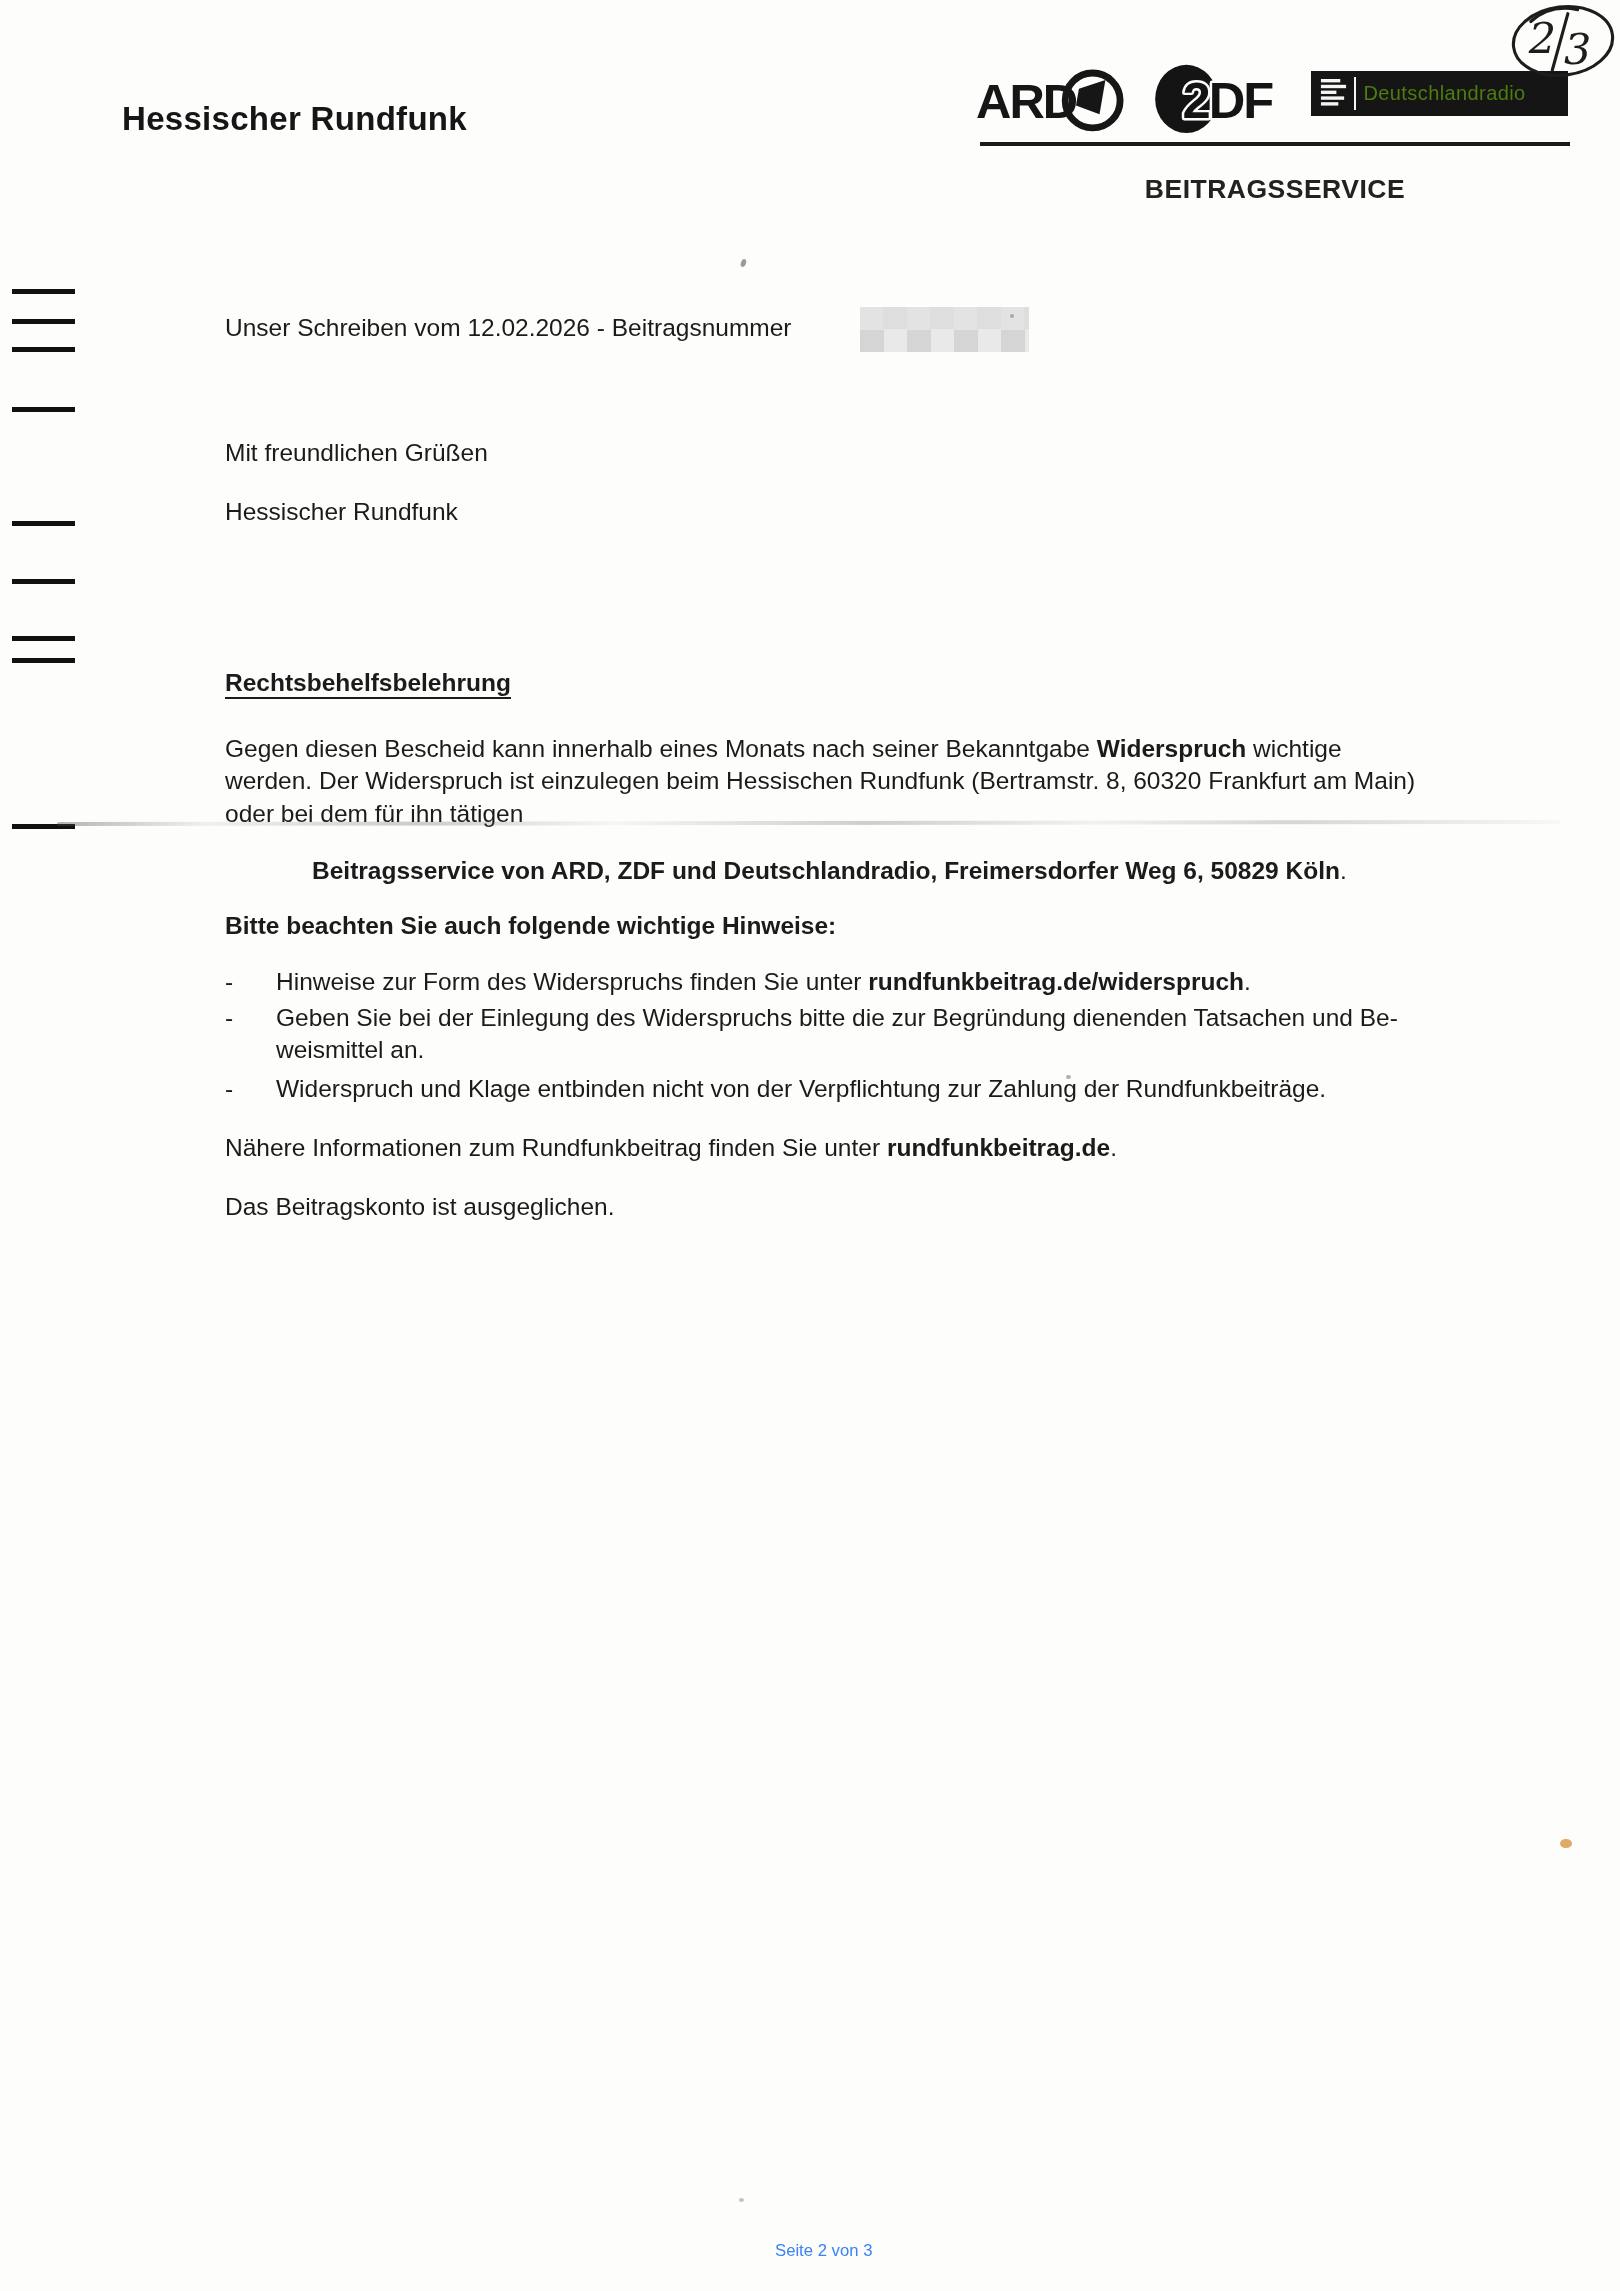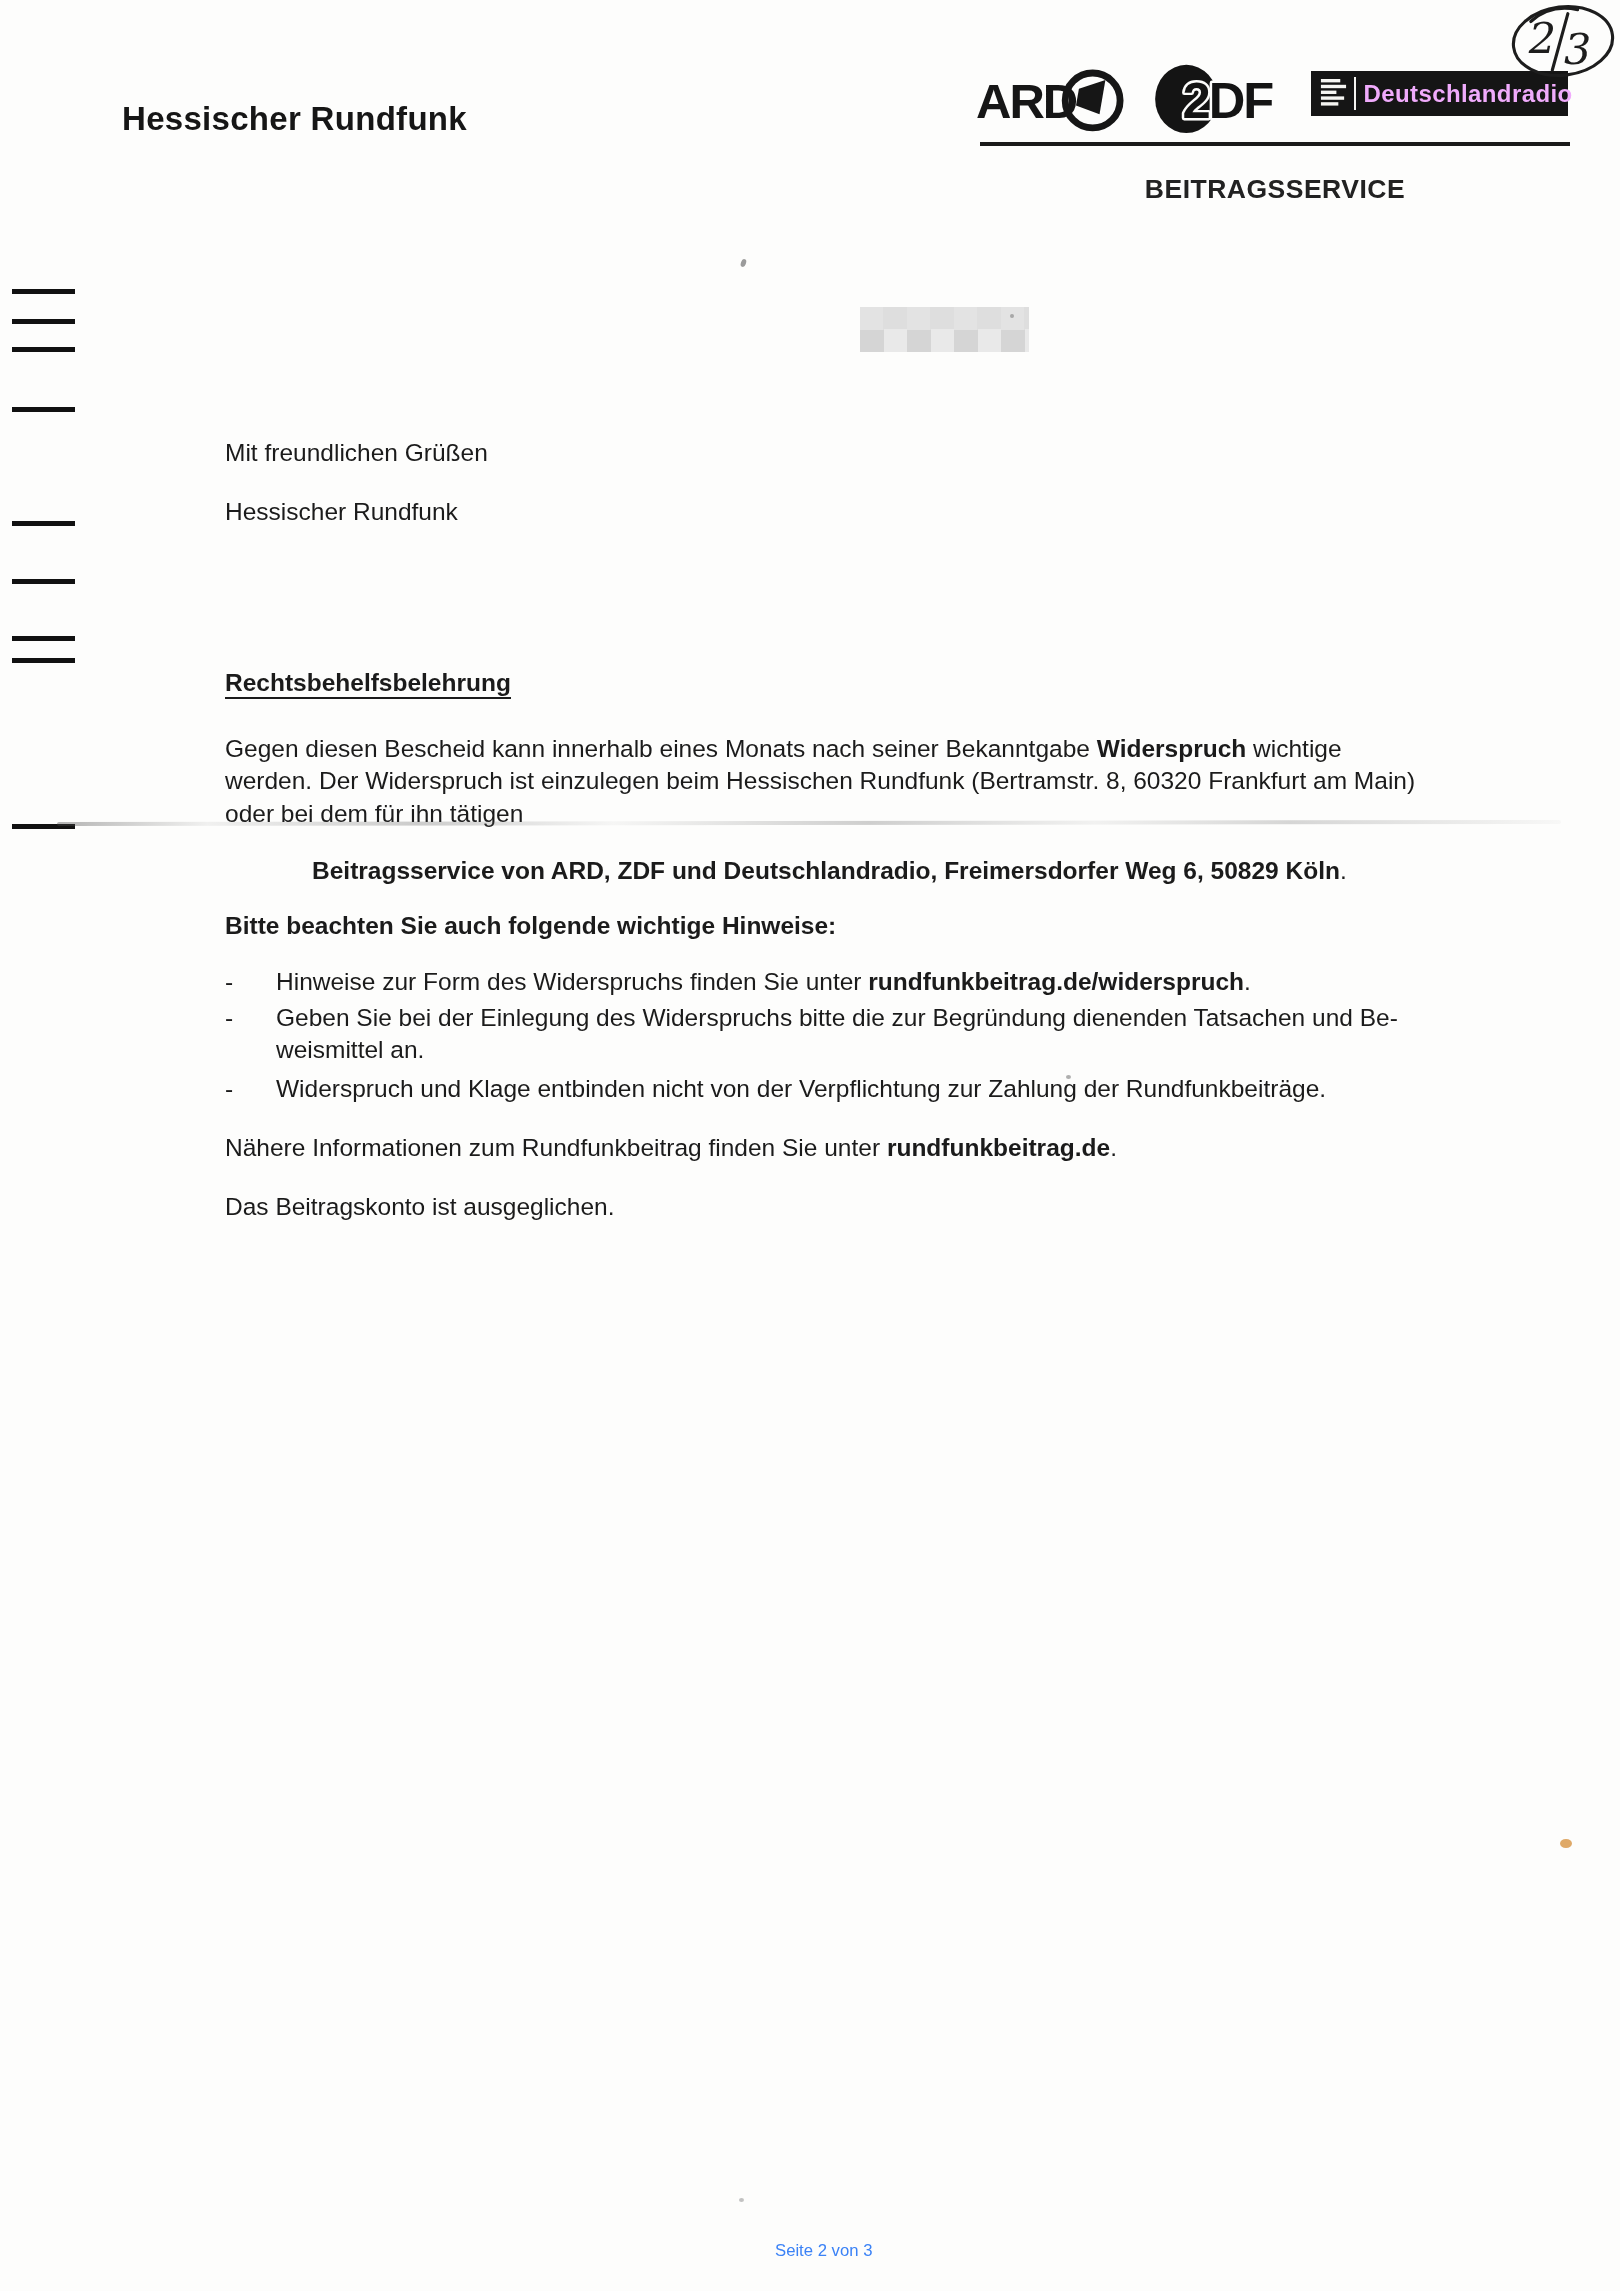--- a/index.html
+++ b/index.html
@@ -6,21 +6,21 @@
   .page{
     position:relative;width:1620px;height:2292px;margin:0 auto;
     background:#fdfdfc;overflow:hidden;
     font-family:"Liberation Sans",sans-serif;color:#1b1b1b;
   }
   .sender{position:absolute;left:122px;top:100px;font-size:33px;font-weight:bold;letter-spacing:0.3px;color:#161616;}
   
   .logo-ard{position:absolute;left:976px;top:63px;}
   .logo-zdf{position:absolute;left:1153px;top:59px;}
   .logo-dlr{position:absolute;left:1311px;top:71px;width:257px;height:45px;background:#151515;display:flex;align-items:center;}
-  .logo-dlr .dlr-text{color:#f0abfc;font-size:24px;font-weight:bold;letter-spacing:0.4px;padding-left:7.8px;white-space:nowrap;}
+  .logo-dlr .dlr-text{color:#4d7c0f;font-size:20px;font-weight:normal;letter-spacing:0.4px;padding-left:7.8px;white-space:nowrap;}
   .dlr-icon{margin-left:7.8px;flex:0 0 auto;}
   .dlr-divider{width:2px;height:33px;background:#f5f5f2;margin-left:5.9px;flex:0 0 auto;}
   .header-rule{position:absolute;left:980px;top:142px;width:590px;height:3.9px;background:#1a1a1a;}
   .beitragsservice{position:absolute;left:980px;top:154px;width:590px;text-align:center;font-size:26.5px;font-weight:bold;letter-spacing:0.5px;color:#222;margin-top:20px;}
   .handwritten{position:absolute;left:1507px;top:0px;}
   .hw-stroke{fill:none;stroke:#1d1d1d;stroke-width:3.2;stroke-linecap:round;}
   .hw-digit{font-family:"DejaVu Serif",serif;font-style:italic;font-size:44px;fill:#1d1d1d;}
   
   .mark{position:absolute;left:11.8px;width:63px;height:4.9px;background:#111;display:block;}
   
@@ -91,20 +91,21 @@
     <i class="mark" style="top:319px"></i>
     <i class="mark" style="top:347px"></i>
     <i class="mark" style="top:407px"></i>
     <i class="mark" style="top:521px"></i>
     <i class="mark" style="top:579px"></i>
     <i class="mark" style="top:636px"></i>
     <i class="mark" style="top:658px"></i>
     <i class="mark" style="top:824px"></i>
   </div>
 
+  <div class="line" style="top:312px">Unser Schreiben vom 12.02.2026 - Beitragsnummer</div>
   <div class="redaction"></div>
 
   <div class="line" style="top:437px">Mit freundlichen Grüßen</div>
   <div class="line" style="top:496px">Hessischer Rundfunk</div>
 
   <div class="line" style="top:667px">
     <span class="heading-underline">Rechtsbehelfsbelehrung</span>
   </div>
 
   <div class="line" style="top:733px"><span>Gegen diesen Bescheid kann innerhalb eines Monats nach seiner Bekanntgabe </span><span class="b">Widerspruch</span><span> wichtige</span></div>

